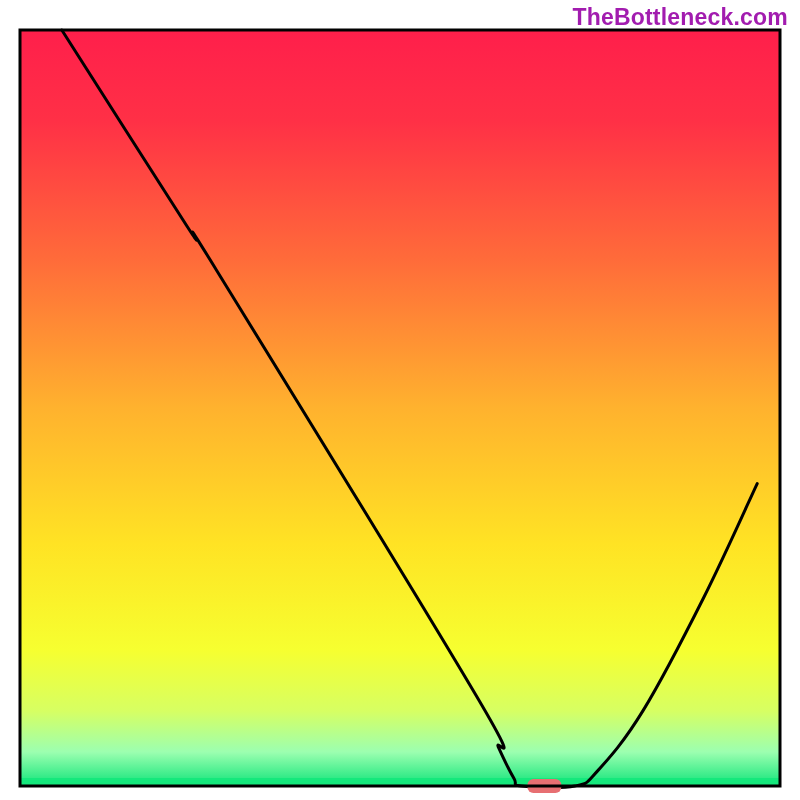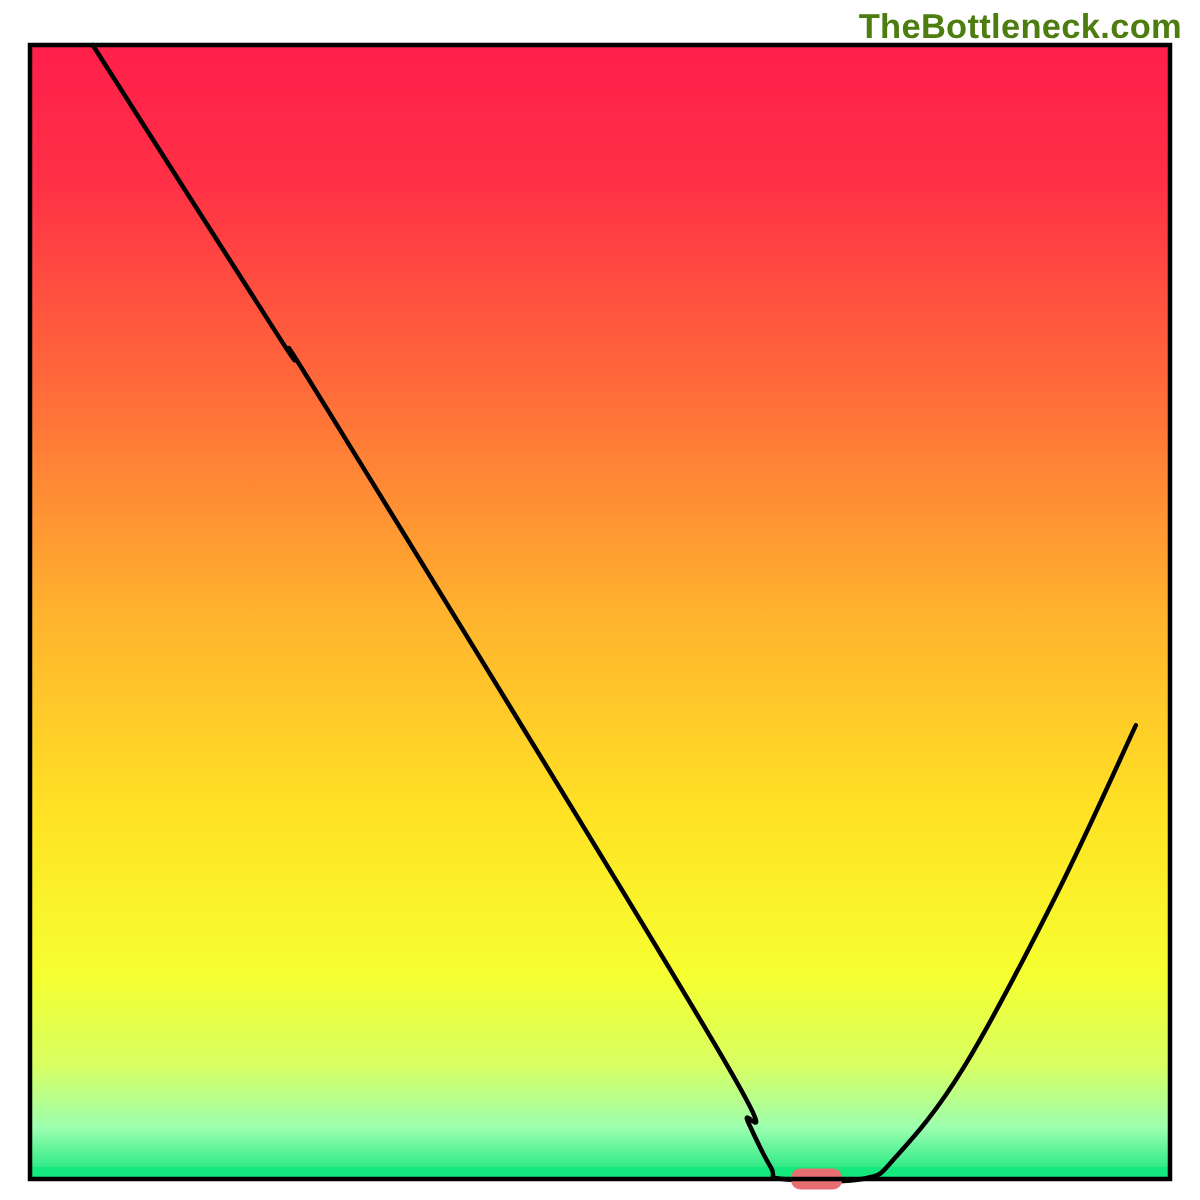--- a/index.html
+++ b/index.html
@@ -13,21 +13,21 @@
   }
   .wrap {
     position: relative;
     width: 800px;
     height: 800px;
   }
   .watermark {
     position: absolute;
     top: 4px;
     right: 12px;
-    color: #4d7c0f;
+    color: #a21caf;
     font-size: 23px;
     font-weight: 600;
     letter-spacing: 0.2px;
     z-index: 20;
     user-select: none;
   }
   svg {
     position: absolute;
     left: 0;
     top: 0;

